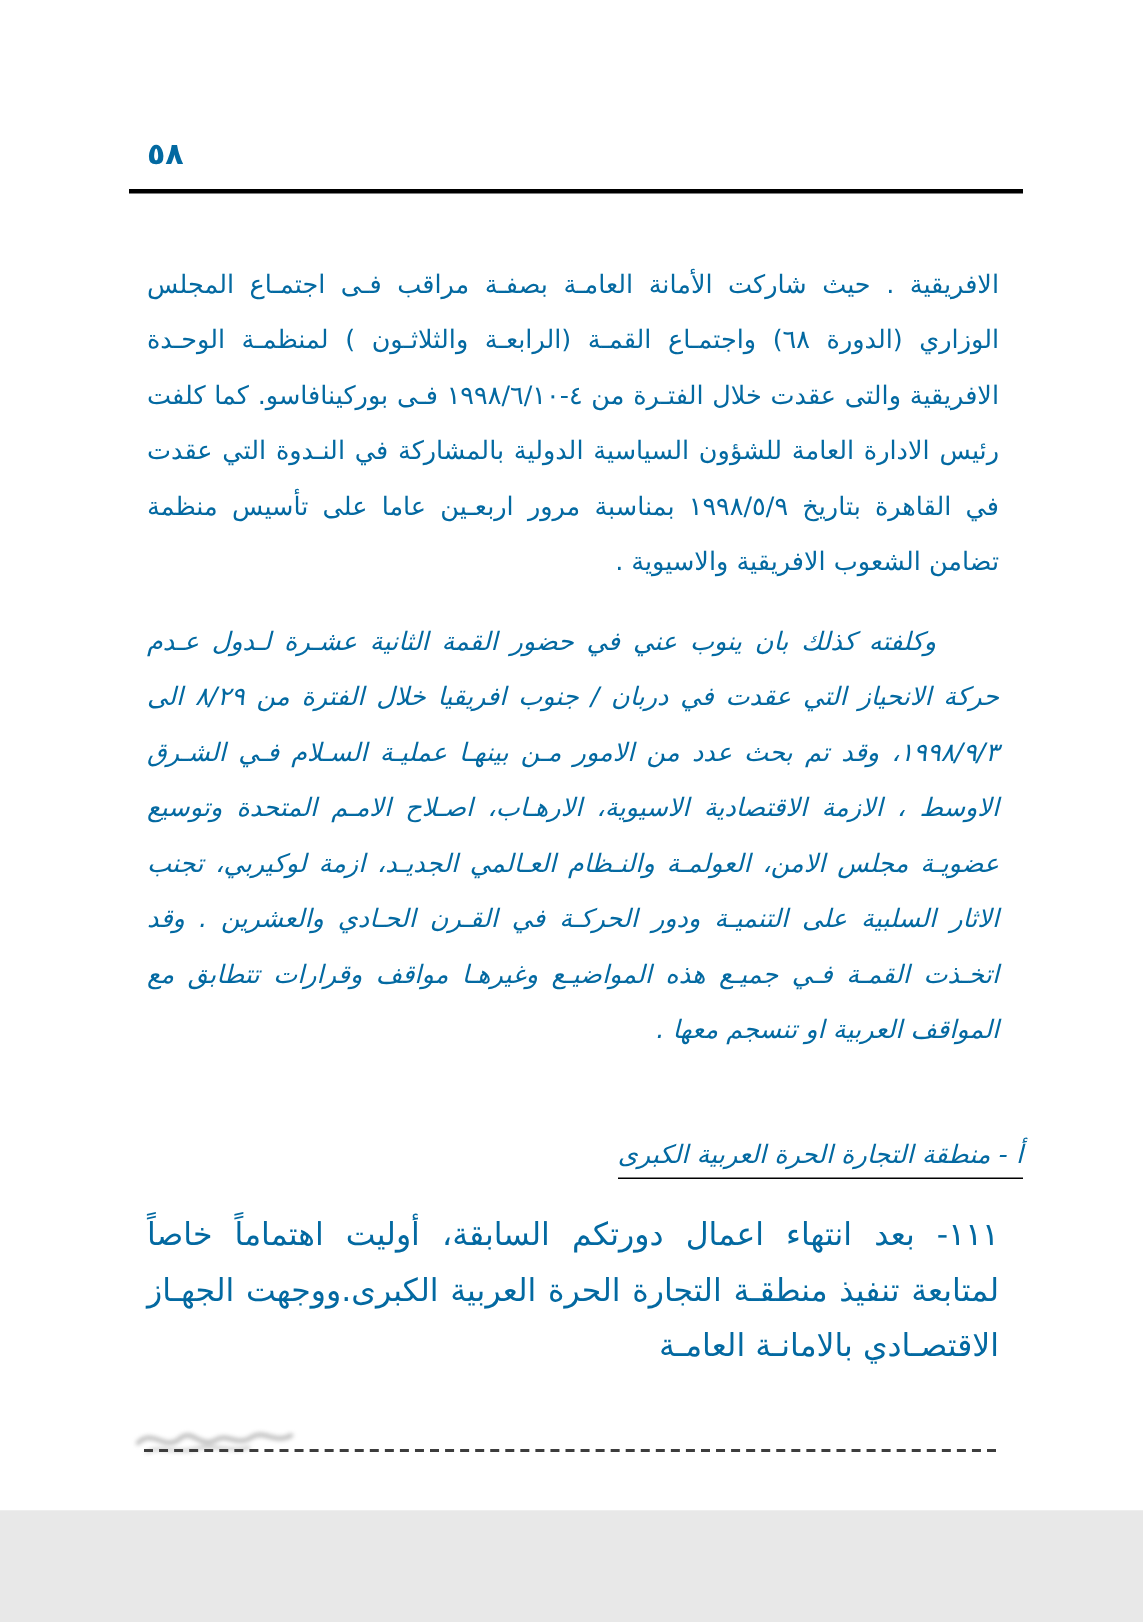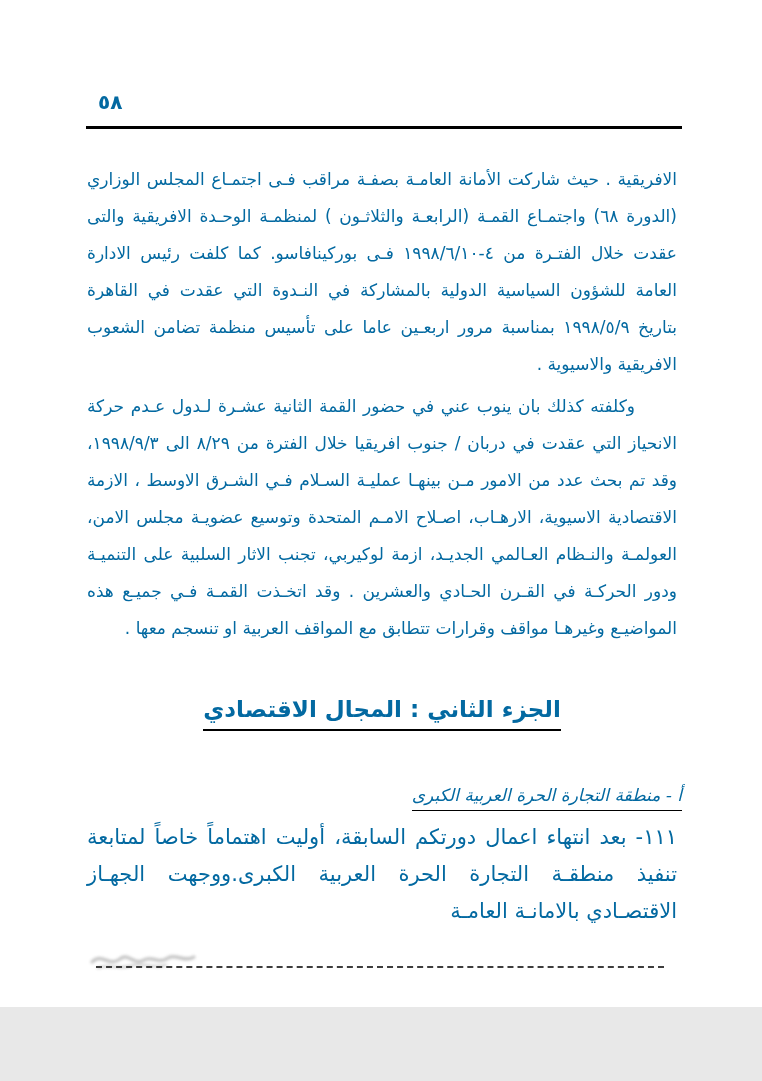--- a/index.html
+++ b/index.html
@@ -36,24 +36,25 @@
     position: absolute;
     top: 156px;
     left: 82px;
     width: 600px;
     direction: rtl;
     text-align: justify;
     font-size: 17px;
     line-height: 37px;
   }
   .content p {
-    margin: 5px;
+    margin: 16px;
   }
   .content p.indent-first {
     text-indent: 42px;
+    font-style: italic;
   }
   .section-heading-wrap {
     margin-top: 46px;
     text-align: center;
   }
   .section-heading {
     display: inline-block;
     font-size: 23px;
     font-weight: bold;
     line-height: 30px;
@@ -105,23 +106,20 @@
 <div class="page">
 
   <div class="page-number">٥٨</div>
 
   <div class="top-rule"></div>
 
   <div class="content">
     <p>الافريقية . حيث شاركت الأمانة العامـة بصفـة مراقب فـى اجتمـاع المجلس الوزاري (الدورة ٦٨) واجتمـاع القمـة (الرابعـة والثلاثـون ) لمنظمـة الوحـدة الافريقية والتى عقدت خلال الفتـرة من ٤-١٩٩٨/٦/١٠ فـى بوركينافاسو. كما كلفت رئيس الادارة العامة للشؤون السياسية الدولية بالمشاركة في النـدوة التي عقدت في القاهرة بتاريخ ١٩٩٨/٥/٩ بمناسبة مرور اربعـين عاما على تأسيس منظمة تضامن الشعوب الافريقية والاسيوية .</p>
     <p class="indent-first">وكلفته كذلك بان ينوب عني في حضور القمة الثانية عشـرة لـدول عـدم حركة الانحياز التي عقدت في دربان / جنوب افريقيا خلال الفترة من ٨/٢٩ الى ١٩٩٨/٩/٣، وقد تم بحث عدد من الامور مـن بينهـا عمليـة السـلام فـي الشـرق الاوسط ، الازمة الاقتصادية الاسيوية، الارهـاب، اصـلاح الامـم المتحدة وتوسيع عضويـة مجلس الامن، العولمـة والنـظام العـالمي الجديـد، ازمة لوكيربي، تجنب الاثار السلبية على التنميـة ودور الحركـة في القـرن الحـادي والعشرين . وقد اتخـذت القمـة فـي جميـع هذه المواضيـع وغيرهـا مواقف وقرارات تتطابق مع المواقف العربية او تنسجم معها .</p>
 
-    <div class="section-heading-wrap">
-      <span class="section-heading">الجزء الثاني : المجال الاقتصادي</span>
-    </div>
 
     <div class="subsection-heading-wrap">
       <span class="subsection-heading">أ - منطقة التجارة الحرة العربية الكبرى</span>
     </div>
 
     <p class="numbered-item">
       <span class="item-number">١١١-</span>
       <span>بعد انتهاء اعمال دورتكم السابقة، أوليت اهتماماً خاصاً لمتابعة تنفيذ منطقـة التجارة الحرة العربية الكبرى.ووجهت الجهـاز الاقتصـادي بالامانـة العامـة</span>
     </p>
   </div>

